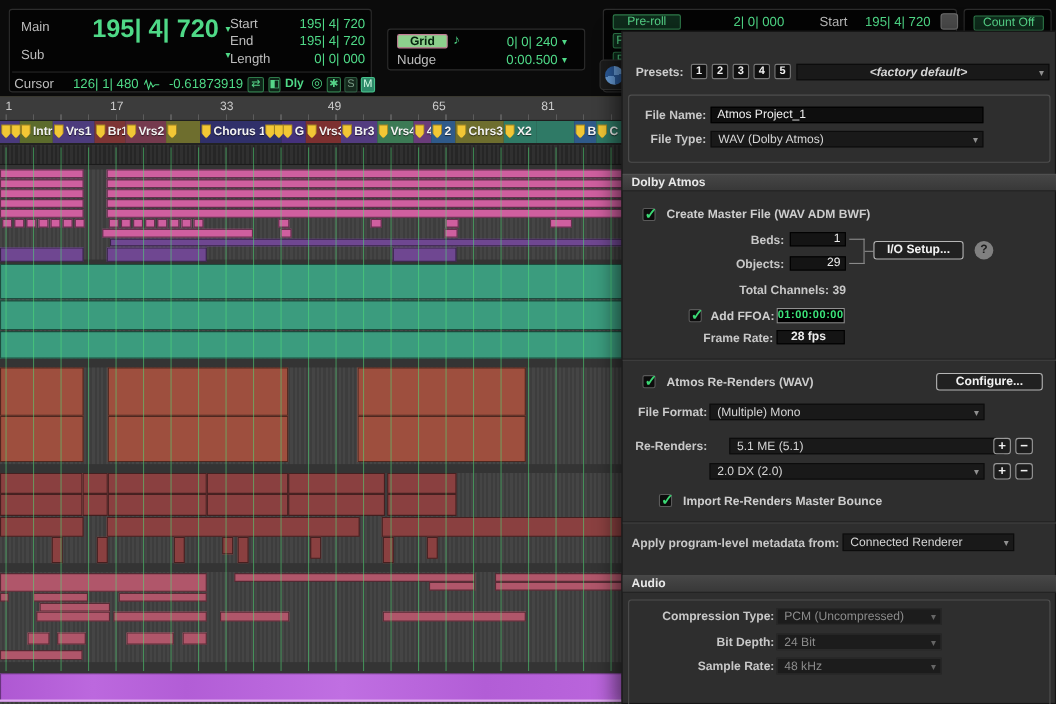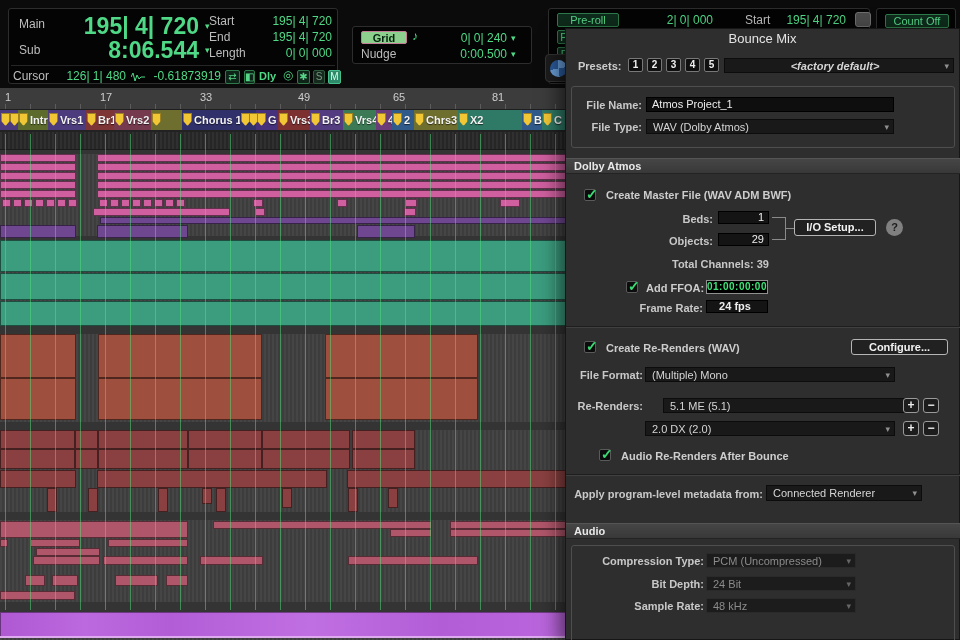--- a/index.html
+++ b/index.html
@@ -78,21 +78,20 @@
 
 <div id="screen">
 
   <div id="transport">
 
     <div class="tpanel" style="left:8px;top:8px;width:330px;height:76px">
       <span class="abs lbl" style="left:10px;top:8px">Main</span>
       <div class="abs bigval" style="left:70px;top:4px;width:120px">195| 4| 720</div>
       <span class="abs caret" style="left:196px;top:12px">▾</span>
       <span class="abs lbl" style="left:10px;top:34px">Sub</span>
-      <div class="abs bigval" style="left:70px;top:28px;width:120px">8:06.544</div>
       <span class="abs caret" style="left:196px;top:36px">▾</span>
 
       <span class="abs lbl" style="left:200px;top:5px">Start</span>
       <div class="abs smval" style="left:243px;top:5px;width:80px">195| 4| 720</div>
       <span class="abs lbl" style="left:200px;top:21px">End</span>
       <div class="abs smval" style="left:243px;top:21px;width:80px">195| 4| 720</div>
       <span class="abs lbl" style="left:200px;top:37px">Length</span>
       <div class="abs smval" style="left:243px;top:37px;width:80px">0| 0| 000</div>
 
       <div class="divline" style="top:56px"></div>
@@ -306,21 +305,20 @@
         <div class="gridline" style="left: 430px;"></div>
         <div class="gridline" style="left: 455px;"></div>
         <div class="gridline" style="left: 480px;"></div>
         <div class="gridline" style="left: 505px;"></div>
         <div class="gridline" style="left: 530px;"></div>
         <div class="gridline" style="left: 555px;"></div>
       </div>
   </div>
 
   <div id="dialog">
-    <div id="dlgtitle">Bounce Mix</div>
 
     <span class="blbl" style="left:12px;top:31px">Presets:</span>
     <span class="pbtn" style="left:62px;top:29px">1</span>
     <span class="pbtn" style="left:81px;top:29px">2</span>
     <span class="pbtn" style="left:100px;top:29px">3</span>
     <span class="pbtn" style="left:119px;top:29px">4</span>
     <span class="pbtn" style="left:138px;top:29px">5</span>
     <div class="dd center" style="left:158px;top:29px;width:230px">
       <span class="ddt">&lt;factory default&gt;</span>
       <span class="ddc">▾</span>
@@ -354,28 +352,28 @@
     <div class="rl" style="left:40px;top:229px;width:163px">
       <span>Total Channels:</span>&nbsp;<span>39</span>
     </div>
 
     <span class="ck" style="left:60px;top:252px">
         <span class="ckm">✓</span>
       </span>
     <span class="blbl" style="left:80px;top:253px">Add FFOA:</span>
     <div class="ffoafld" style="left:140px;top:251px;width:62px">01:00:00:00</div>
     <span class="rl" style="left:40px;top:273px;width:97px">Frame Rate:</span>
-    <div class="numfld" style="left:140px;top:271px;width:62px;text-align:center;font-weight:bold">24 fps</div>
+    <div class="numfld" style="left:140px;top:271px;width:62px;text-align:center;font-weight:bold">28 fps</div>
 
     <div class="sep" style="top:297px"></div>
 
     <span class="ck" style="left:18px;top:312px">
         <span class="ckm">✓</span>
       </span>
-    <span class="blbl" style="left:40px;top:313px">Create Re-Renders (WAV)</span>
+    <span class="blbl" style="left:40px;top:313px">Atmos Re-Renders (WAV)</span>
     <div class="btn" style="left:285px;top:310px;width:97px;height:16px;line-height:14px">Configure...</div>
 
     <span class="rl" style="left:5px;top:340px;width:72px">File Format:</span>
     <div class="dd" style="left:79px;top:338px;width:250px">
       <span class="ddt">(Multiple) Mono</span>
       <span class="ddc">▾</span>
     </div>
 
     <span class="rl" style="left:5px;top:371px;width:72px">Re-Renders:</span>
     <div class="dd" style="left:97px;top:369px;width:250px">
@@ -388,21 +386,21 @@
     <div class="dd" style="left:79px;top:392px;width:250px">
       <span class="ddt">2.0 DX (2.0)</span>
       <span class="ddc">▾</span>
     </div>
     <span class="pm" style="left:337px;top:392px">+</span>
     <span class="pm" style="left:357px;top:392px">−</span>
 
     <span class="ck" style="left:33px;top:420px">
         <span class="ckm">✓</span>
       </span>
-    <span class="blbl" style="left:55px;top:421px">Audio Re-Renders After Bounce</span>
+    <span class="blbl" style="left:55px;top:421px">Import Re-Renders Master Bounce</span>
 
     <div class="sep" style="top:445px"></div>
 
     <span class="rl" style="left:5px;top:459px;width:192px">Apply program-level metadata from:</span>
     <div class="dd" style="left:200px;top:456px;width:156px;height:16px">
       <span class="ddt">Connected Renderer</span>
       <span class="ddc">▾</span>
     </div>
 
     <div class="sechdr" style="top:494px">Audio</div>

